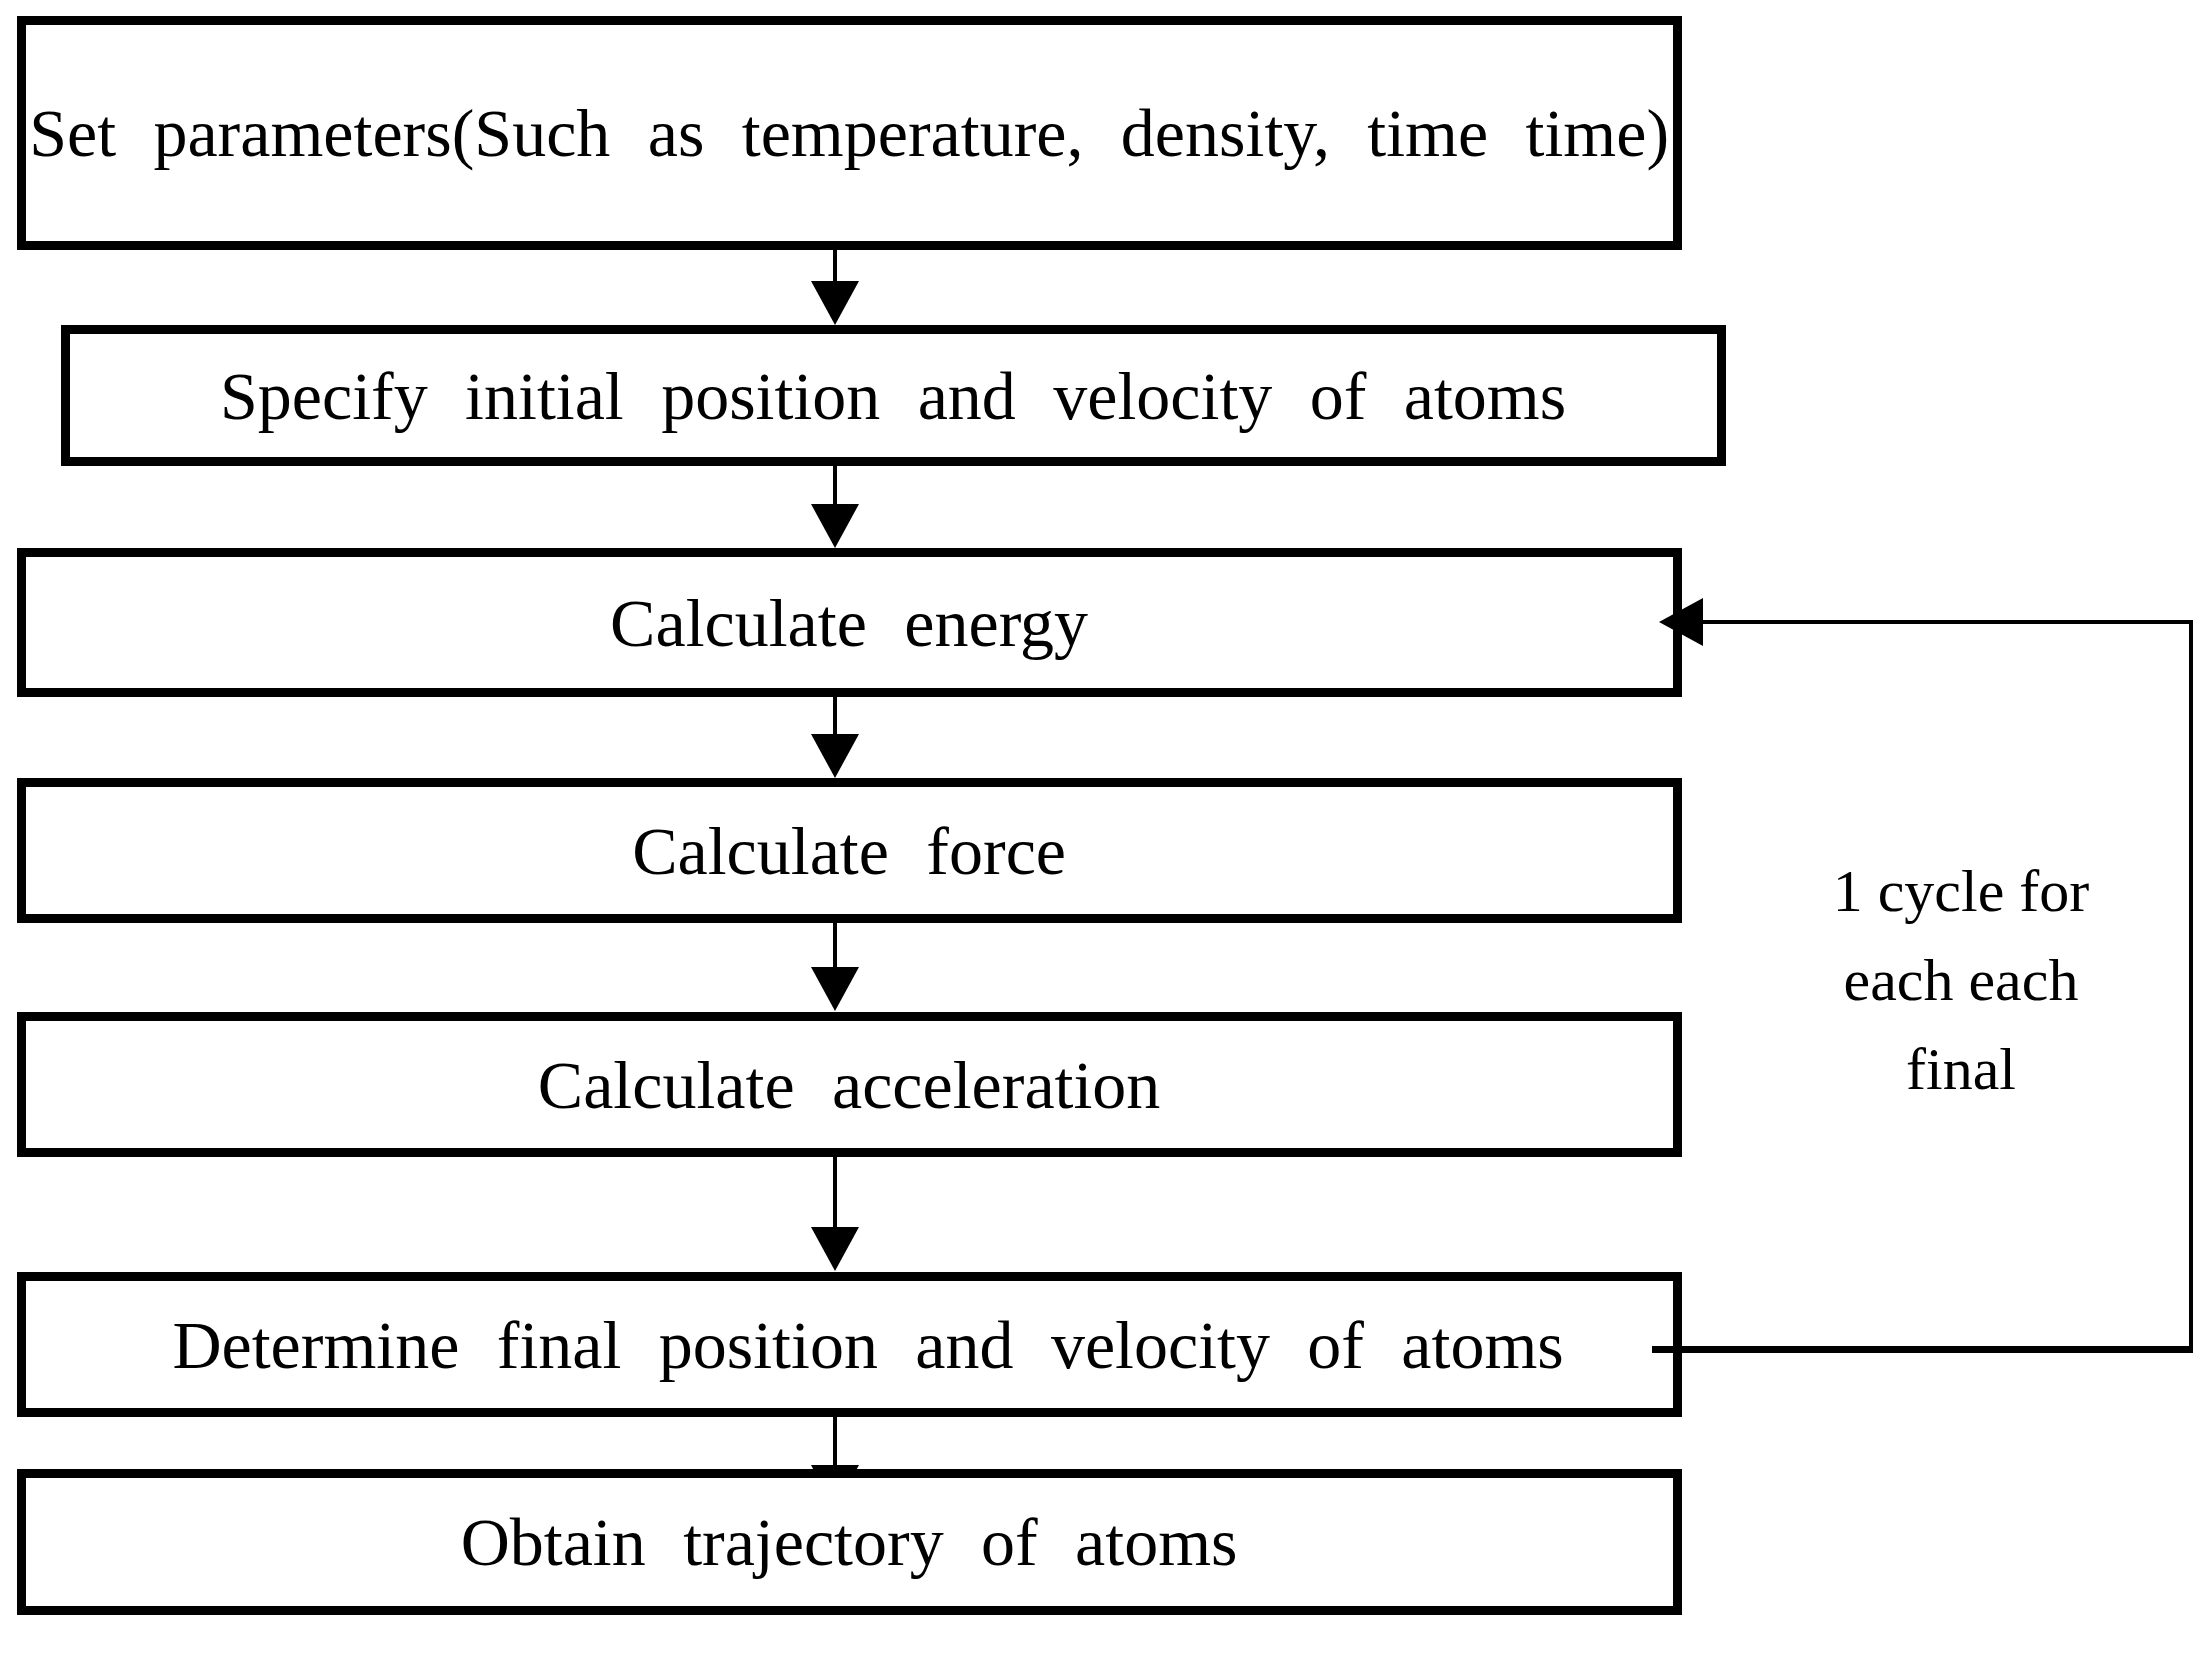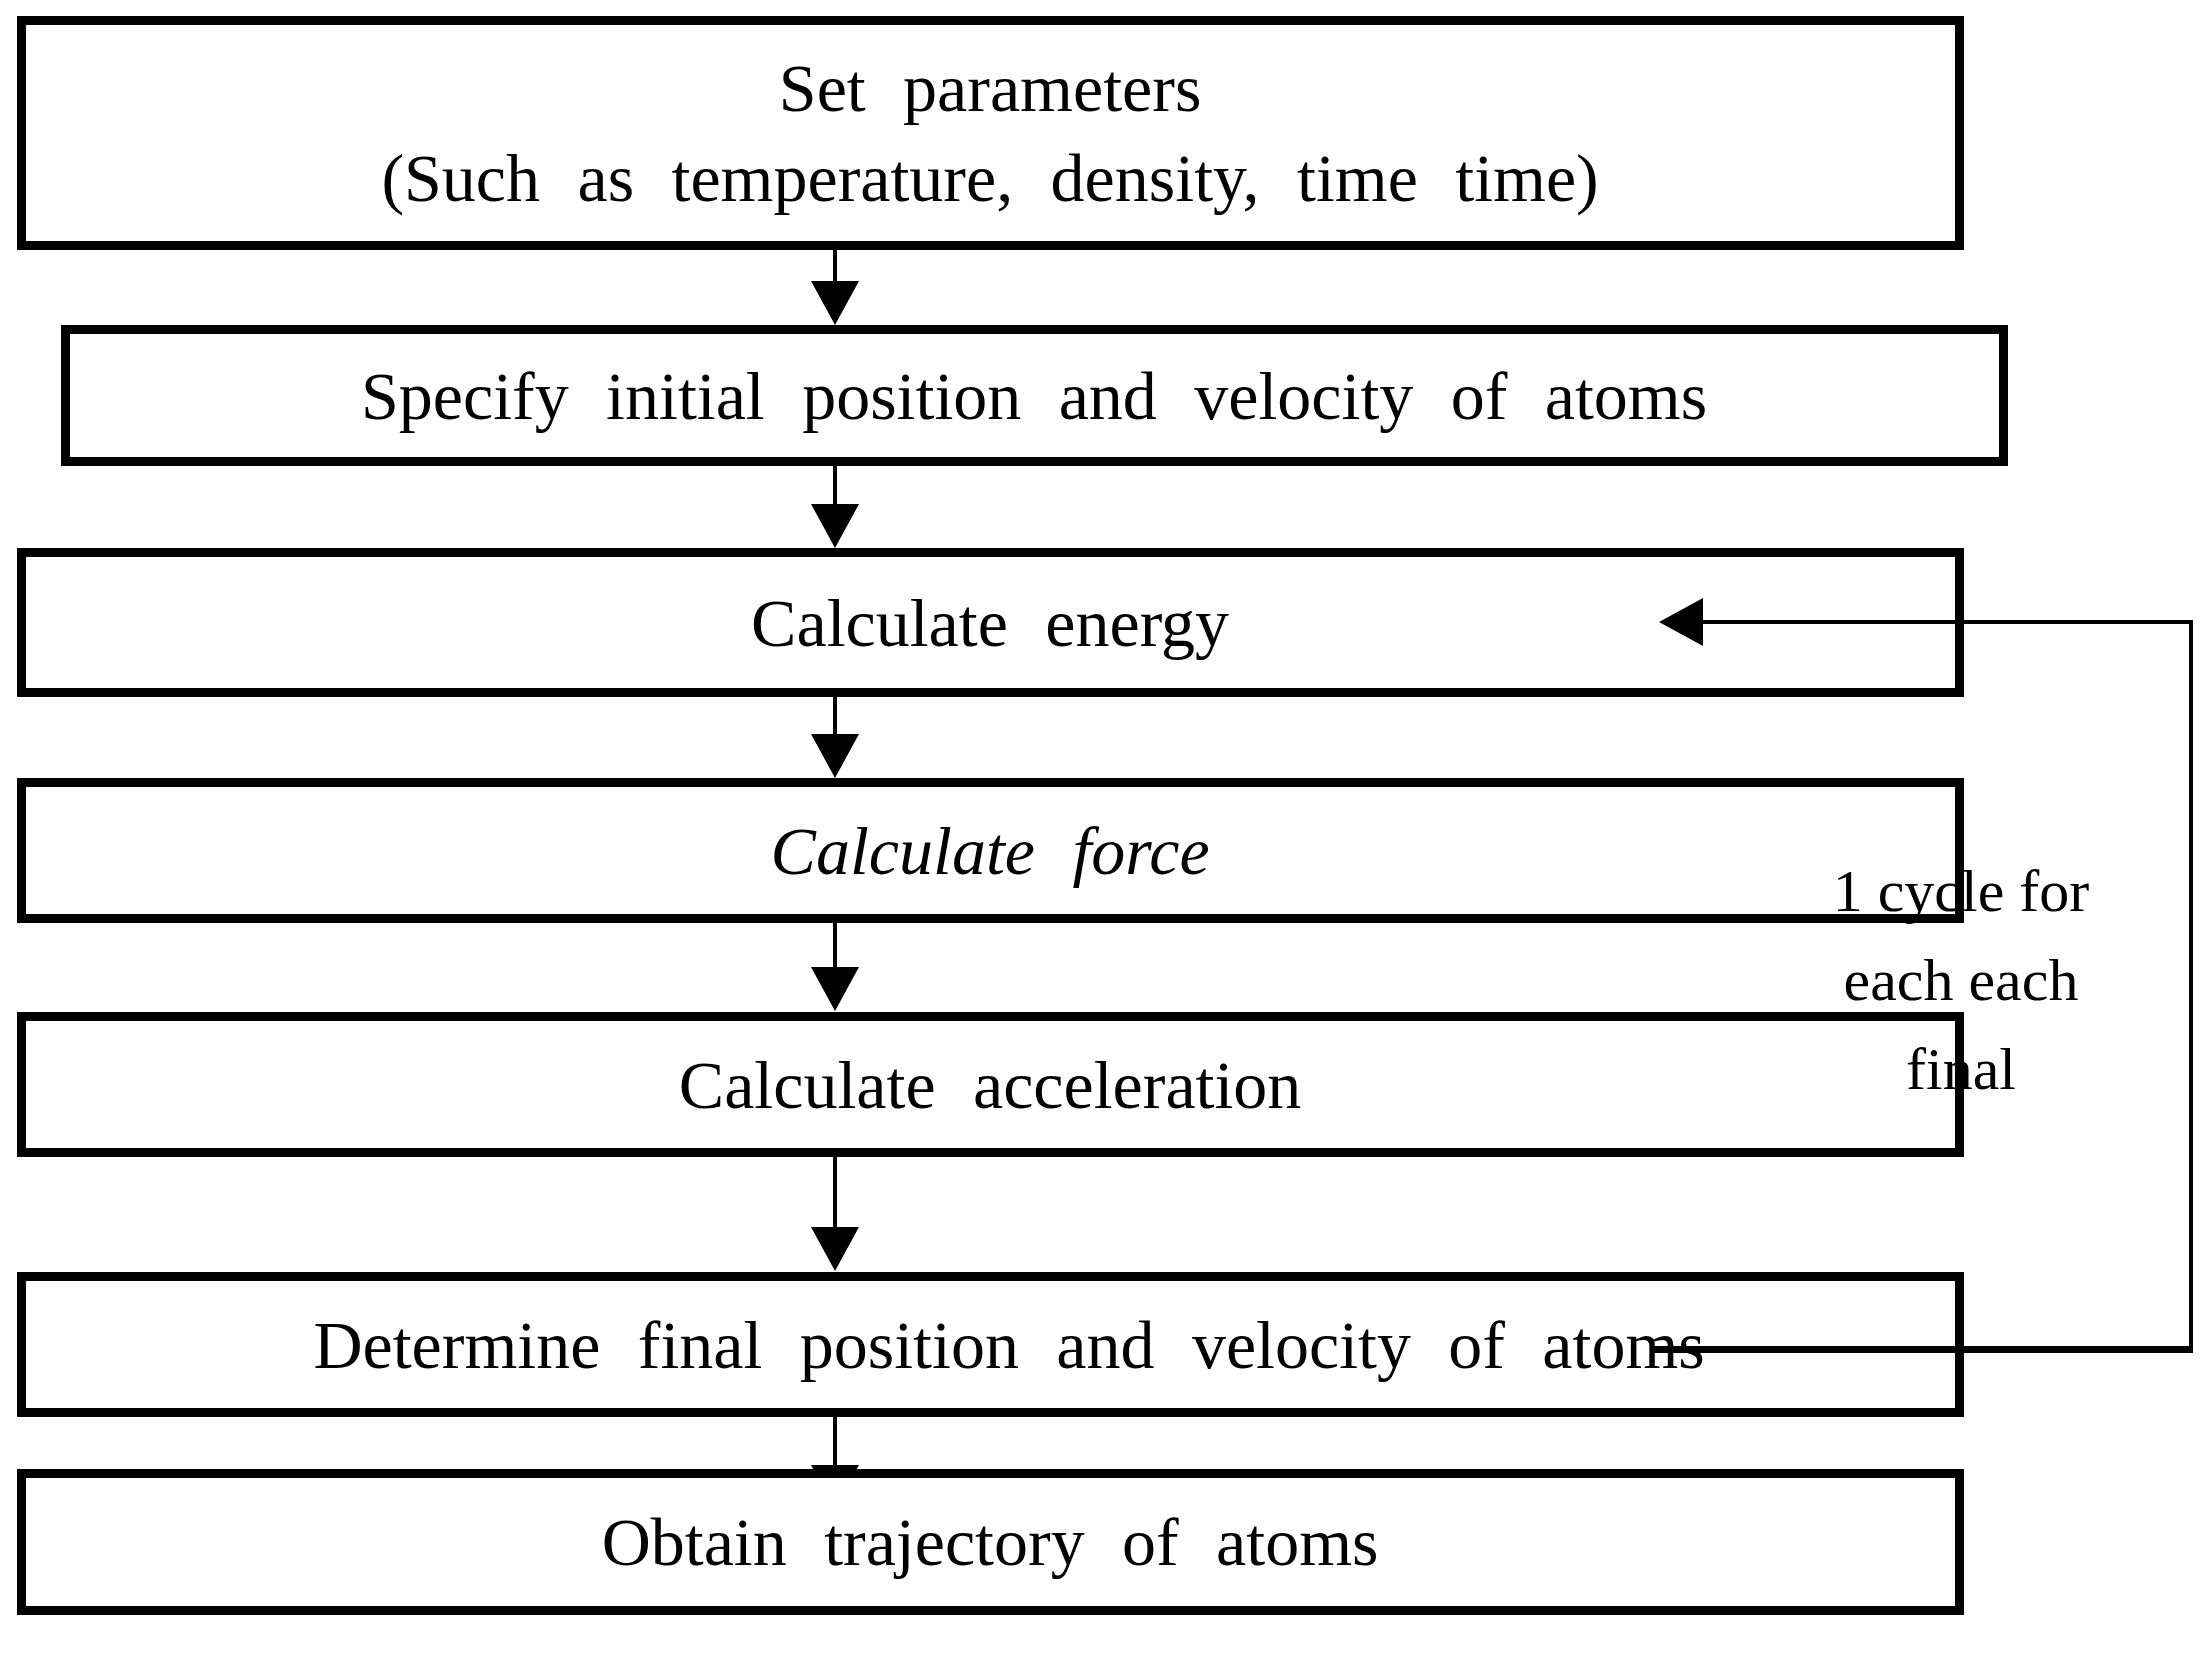--- a/index.html
+++ b/index.html
@@ -8,26 +8,26 @@
     width: 2208px;
     height: 1672px;
     background: #ffffff;
     font-family: "Liberation Serif", "DejaVu Serif", serif;
     color: #000000;
     overflow: hidden;
   }
   .box {
     position: absolute;
     left: 16.6px;
-    width: 1947px;
+    width: 1665px;
     border: 9.2px solid #000000;
     background: #ffffff;
     box-sizing: border-box;
     display: flex;
-    flex-direction: column;
+    flex-direction: row;
     align-items: center;
     justify-content: center;
     text-align: center;
   }
   .box-label {
     display: block;
     font-size: 68px;
     line-height: 90px;
     word-spacing: 0.30em;
     white-space: nowrap;
@@ -85,21 +85,21 @@
   <div class="stem" style="top:466px;height:40px;"></div>
   <div class="head-down" style="top:504px;"></div>
 
   <div class="box" style="top:548px;height:149px;">
     <span class="box-label">Calculate energy</span>
   </div>
 
   <div class="stem" style="top:697px;height:39px;"></div>
   <div class="head-down" style="top:734px;"></div>
 
-  <div class="box" style="top:778px;height:145px;font-style:italic;">
+  <div class="box" style="top:778px;height:145px;">
     <span class="box-label">Calculate force</span>
   </div>
 
   <div class="stem" style="top:923px;height:46px;"></div>
   <div class="head-down" style="top:967px;"></div>
 
   <div class="box" style="top:1012px;height:145px;">
     <span class="box-label">Calculate acceleration</span>
   </div>
 

